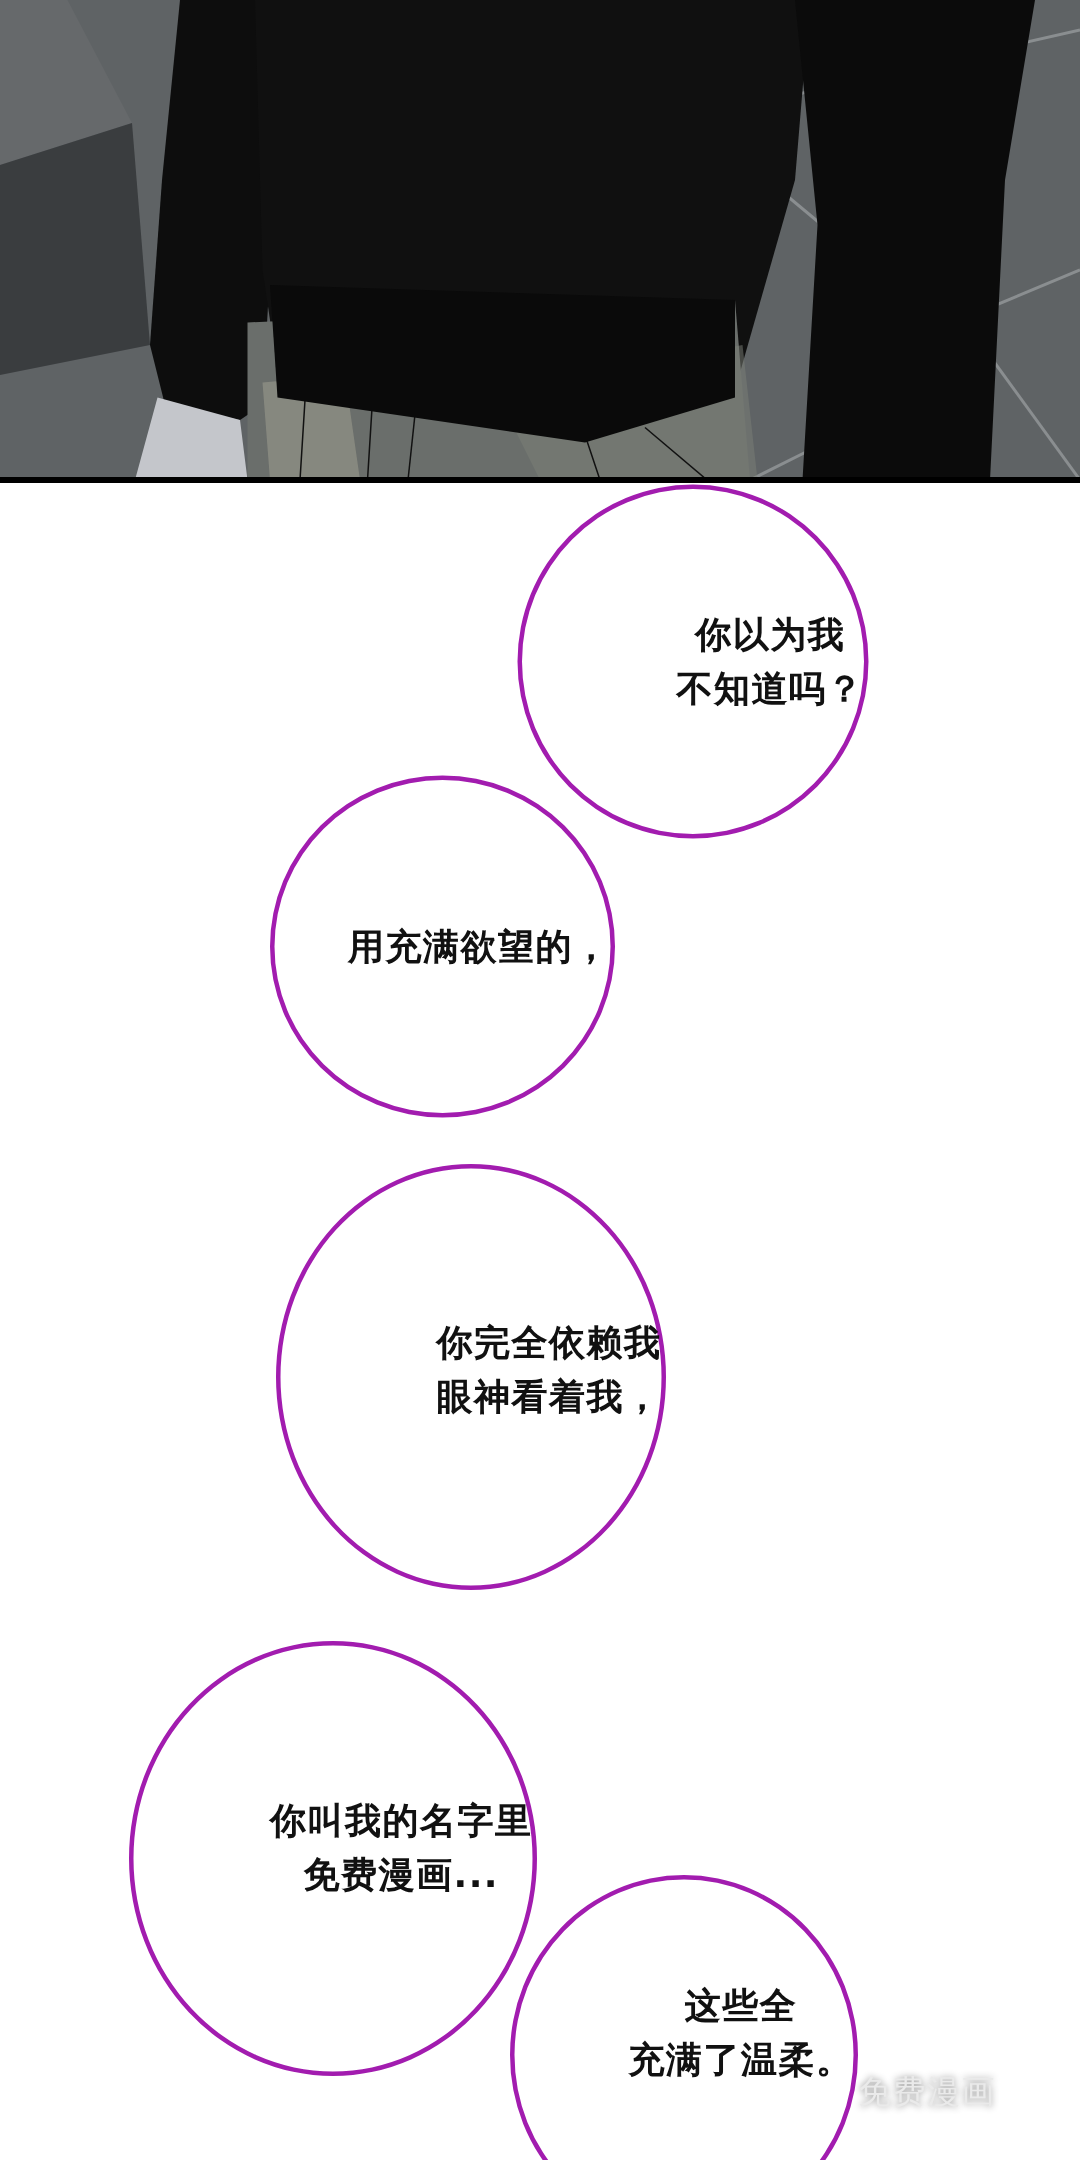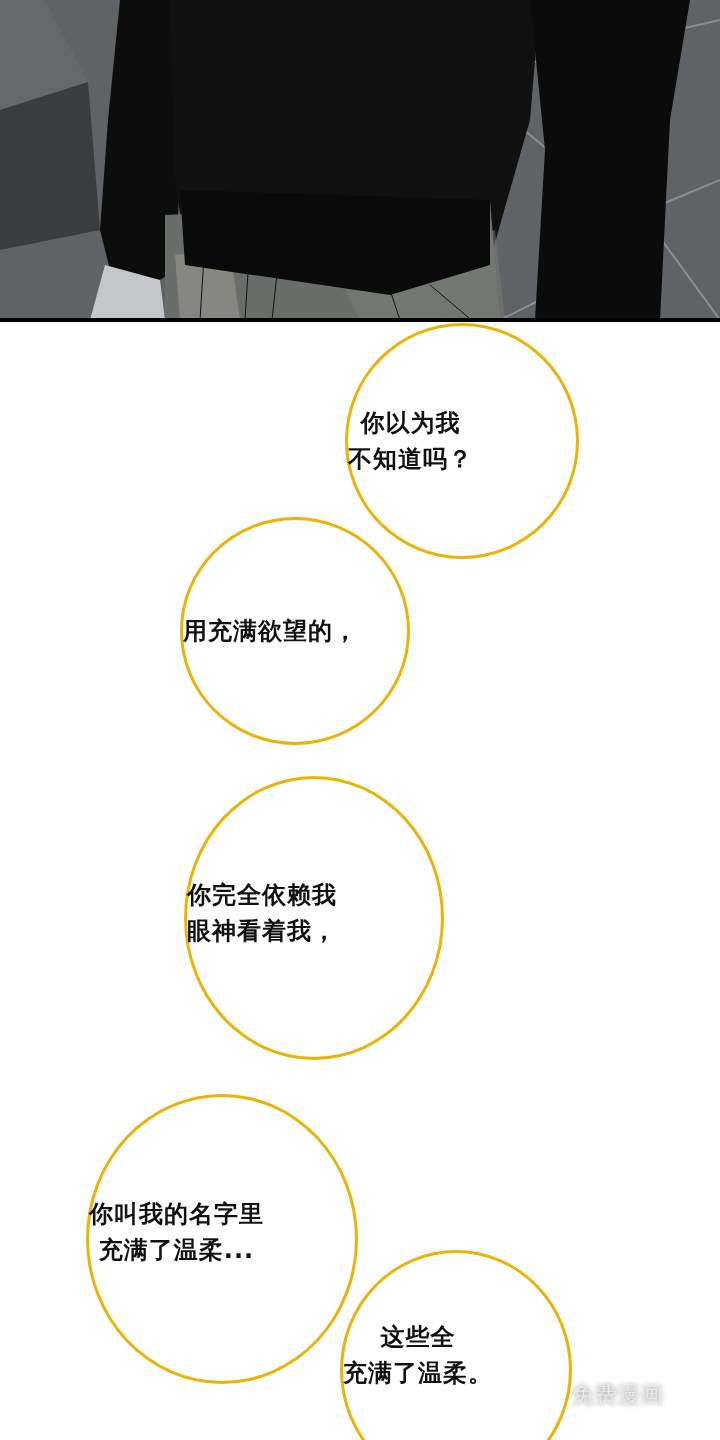--- a/index.html
+++ b/index.html
@@ -1,22 +1,22 @@
 <!DOCTYPE html>
 <html><head>
 <meta charset="utf-8">
 <style>
   html, body { margin: 0; padding: 0; }
   body { width: 720px; height: 1440px; background: #ffffff; position: relative; overflow: hidden;
          font-family: "DejaVu Sans", sans-serif; }
   .panel-art { position: absolute; left: 0; top: 0; width: 720px; height: 320px; background: #5e6264; overflow: hidden; }
   .panel-border { position: absolute; left: 0; top: 318px; width: 720px; height: 4px; background: #000; }
   .art-svg { position: absolute; left: 0; top: 0; }
-  .bubble { position: absolute; border: 3px solid #eab308; border-radius: 50%; background: #fff;
-            display: flex; align-items: center; justify-content: flex-start; box-sizing: border-box; }
+  .bubble { position: absolute; border: 3px solid #a21caf; border-radius: 50%; background: #fff;
+            display: flex; align-items: center; justify-content: flex-end; box-sizing: border-box; }
   .bubble-text { text-align: center; color: #111; font-weight: bold; font-size: 24px; line-height: 36px; white-space: pre-line; letter-spacing: 1px; }
   .watermark { position: absolute; left: 560px; top: 1318px; width: 130px; height: 100px; }
   .wm-logo { position: absolute; left: 8px; top: 0; font-size: 48px; font-weight: bold; color: #e6e6e6;
              letter-spacing: -4px; text-shadow: 0 0 6px #9a9a9a; }
   .wm-sub { position: absolute; left: 12px; top: 62px; font-size: 22px; color: #eaeaea; text-shadow: 0 0 5px #8a8a8a; letter-spacing: 1px; }
 </style>
 </head>
 <body>
 
 <div class="panel-art">
@@ -63,21 +63,21 @@
   <div class="bubble-text">用充满欲望的，</div>
 </div>
 
 <div class="bubble" style="left:184px; top:776px; width:260px; height:284px;">
   <div class="bubble-text" style="margin-top:-10px;">你完全依赖我
 眼神看着我，</div>
 </div>
 
 <div class="bubble" style="left:86px; top:1094px; width:272px; height:290px;">
   <div class="bubble-text" style="margin-top:-14px;">你叫我的名字里
-充满了温柔...</div>
+免费漫画...</div>
 </div>
 
 <div class="bubble" style="left:340px; top:1250px; width:232px; height:240px;">
   <div class="bubble-text" style="margin-top:-30px;">这些全
 充满了温柔。</div>
 </div>
 
 <div class="watermark">
   <div class="wm-sub">免费漫画</div>
 </div>

